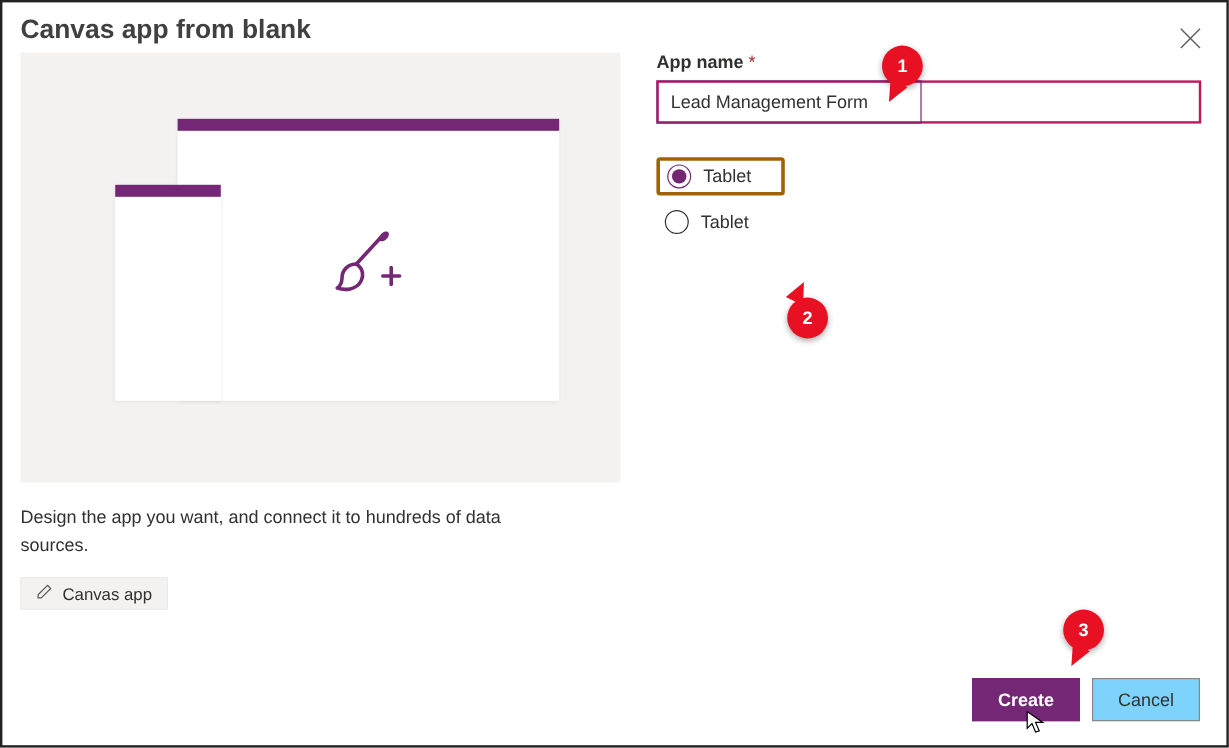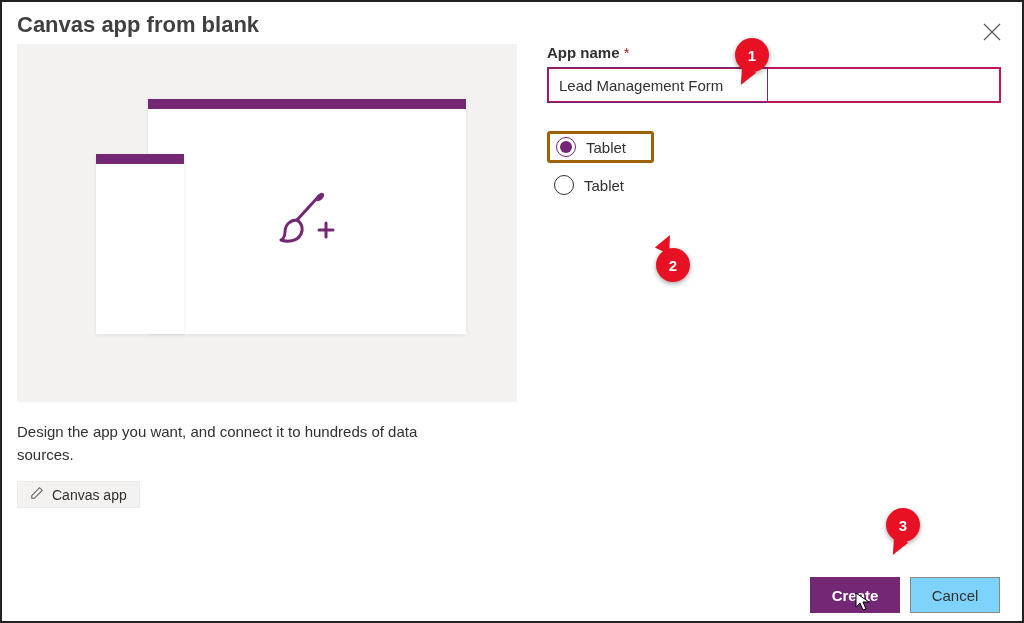--- a/index.html
+++ b/index.html
@@ -171,21 +171,21 @@
       border-radius: 50%;
       background: #742774;
     }
     .radio-phone {
       margin-top: 6px;
       padding-left: 7px;
     }
 
     .footer {
       position: absolute;
-      bottom: 8px;
+      bottom: 20px;
       right: 22px;
       display: flex;
       gap: 10px;
     }
     .btn {
       min-width: 90px;
       height: 36px;
       font-size: 15px;
       font-family: inherit;
       border: 1px solid #8a8886;

